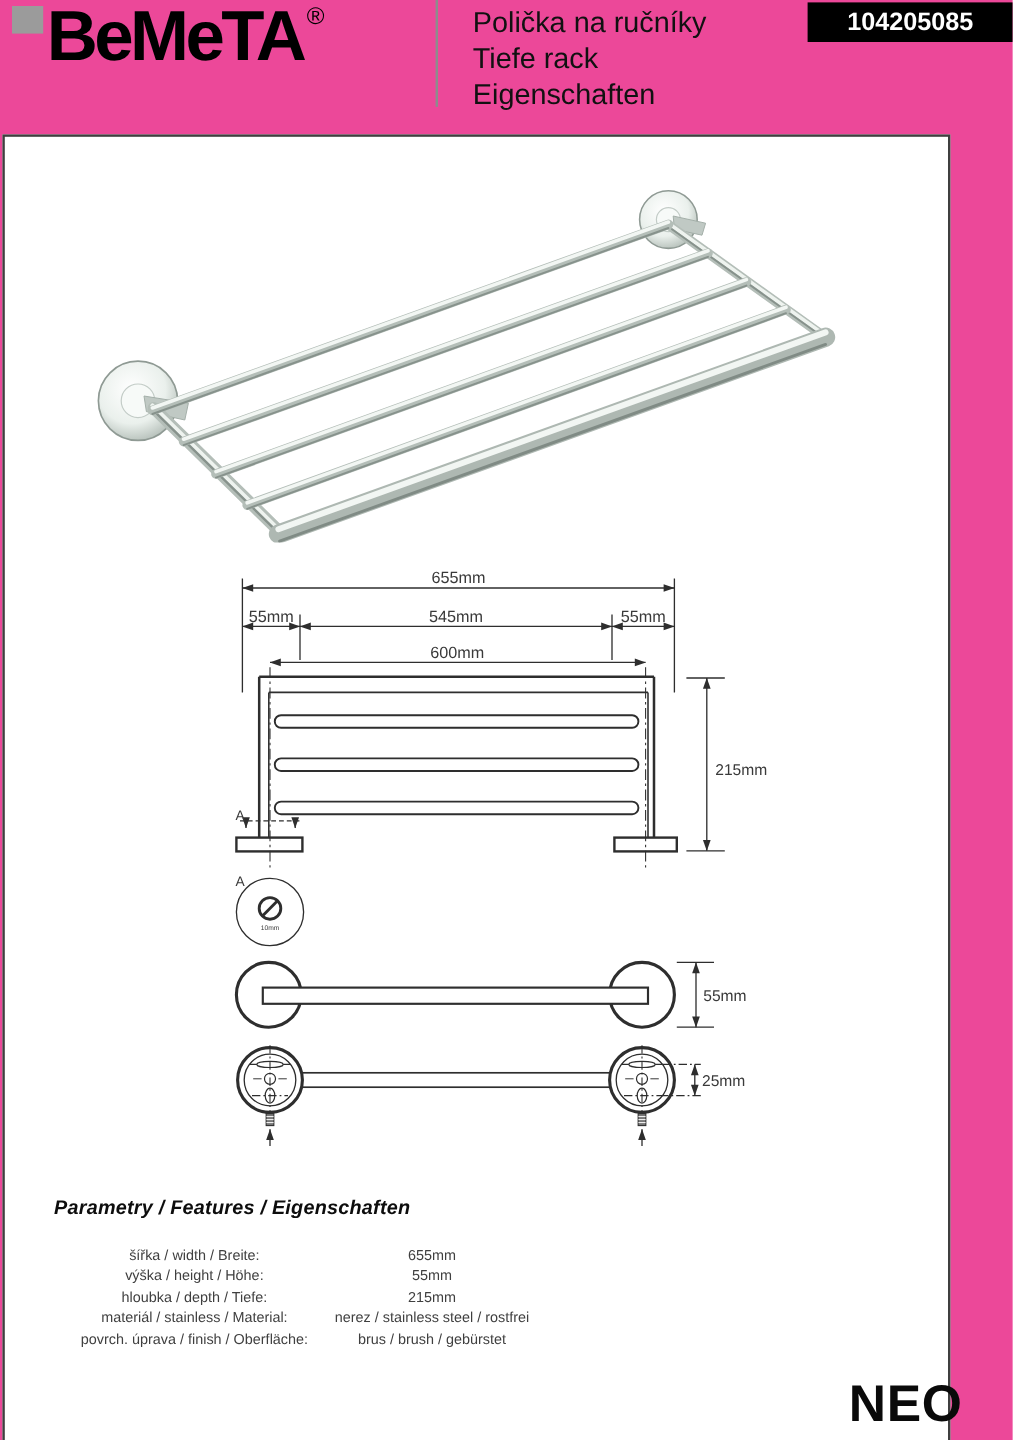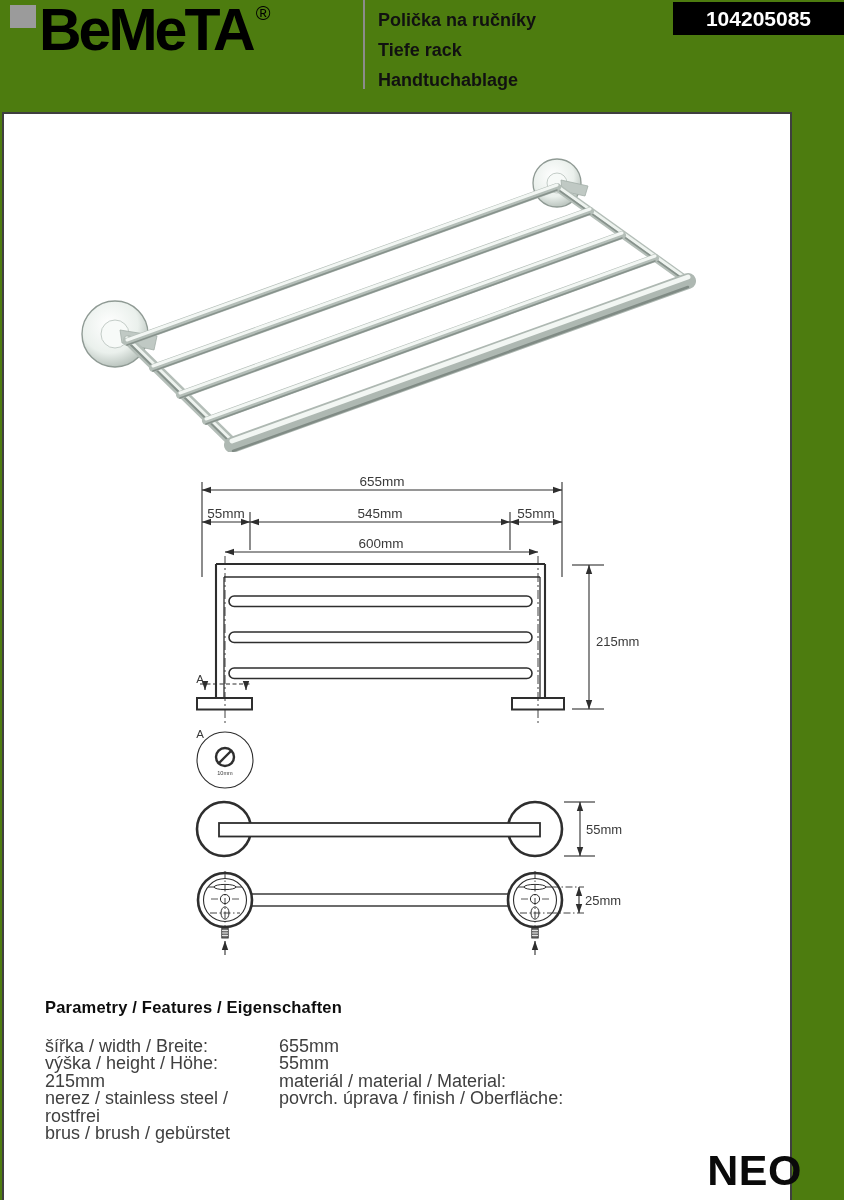--- a/index.html
+++ b/index.html
@@ -1,63 +1,63 @@
 <!DOCTYPE html>
 <html><head>
 <meta charset="utf-8">
 <style>
   * { margin:0; padding:0; box-sizing:border-box; }
   html,body { background:#fff; }
   .page {
-    position:relative; width:844px; height:1200px; background:#4d7c0f;
+    position:relative; width:844px; height:1200px; background:#ec4899;
     font-family:"Liberation Sans", sans-serif; color:#1a1a1a; overflow:hidden;
   }
   
   .logo-square { position:absolute; left:10px; top:5px; width:26px; height:23px; background:#9b9b9b; }
   .brand {
     position:absolute; left:39px; top:-4px; font-size:59px; font-weight:700;
     letter-spacing:-3px; color:#000;
   }
   .brand .rmark { font-size:20px; font-weight:400; position:relative; top:-30px; letter-spacing:0; margin-left:3px; }
   .header-divider { position:absolute; left:363px; top:0; width:2px; height:89px; background:#8c8c8c; }
-  .product-names { position:absolute; left:378px; top:5px; font-size:18px; font-weight:700; line-height:30px; color:#111; }
+  .product-names { position:absolute; left:394px; top:5px; font-size:24px; font-weight:400; line-height:30px; color:#111; }
   .code-badge {
     position:absolute; left:673px; top:2px; width:171px; height:33px; background:#000;
     color:#fff; font-size:21px; font-weight:700; text-align:center; line-height:33px;
   }
   
   .frame {
     position:absolute; left:2px; top:112px; width:790px; height:1158px;
     border:2px solid #3f3f3f; background:#fff;
   }
   .photo { position:absolute; left:58px; top:28px; }
   .tech  { position:absolute; left:148px; top:348px; }
   
   .params { position:absolute; left:41px; top:884px; }
-  .params h2 { font-size:16.5px; font-weight:700; color:#0d0d0d; margin-bottom:21px; letter-spacing:.2px; }
-  .param-grid { display:grid; grid-template-columns:234px auto; font-size:18px; line-height:17.4px; color:#3f3f3f; }
+  .params h2 { font-size:16.5px; font-weight:700; color:#0d0d0d; margin-bottom:21px; letter-spacing:.2px;font-style:italic; }
+  .param-grid { display:grid; grid-template-columns:234px auto; font-size:12px; line-height:17.4px; color:#3f3f3f;text-align:center; }
   
   .series {
     position:absolute; right:42px; top:1146px; font-size:43px; font-weight:800;
     color:#0a0a0a; letter-spacing:0.5px;
   }
   svg text { font-family:"Liberation Sans", sans-serif; fill:#3a3a3a; }
 </style>
 </head>
 <body>
 
 <div class="page">
 
   <div class="logo-square"></div>
   <div class="brand"><span>BeMeTA</span><span class="rmark">®</span></div>
   <div class="header-divider"></div>
   <div class="product-names">
     <div>Polička na ručníky</div>
     <div>Tiefe rack</div>
-    <div>Handtuchablage</div>
+    <div>Eigenschaften</div>
   </div>
   <div class="code-badge">104205085</div>
 
   <div class="frame">
 
     <svg class="photo" width="680" height="310" viewBox="0 0 680 310">
       <defs>
         <radialGradient id="mg" cx="42%" cy="36%" r="78%">
           <stop offset="0%" stop-color="#ffffff"></stop>
           <stop offset="55%" stop-color="#eaf0ec"></stop>
@@ -244,22 +244,23 @@
       <text x="433" y="443" font-size="13">25mm</text>
     </svg>
 
     <div class="params">
       <h2>Parametry / Features / Eigenschaften</h2>
       <div class="param-grid">
         <div>šířka / width / Breite:</div>
         <div>655mm</div>
         <div>výška / height / Höhe:</div>
         <div>55mm</div>
+        <div>hloubka / depth / Tiefe:</div>
         <div>215mm</div>
-        <div>materiál / material / Material:</div>
+        <div>materiál / stainless / Material:</div>
         <div>nerez / stainless steel / rostfrei</div>
         <div>povrch. úprava / finish / Oberfläche:</div>
         <div>brus / brush / gebürstet</div>
       </div>
     </div>
   </div>
 
   <div class="series">NEO</div>
 
 </div>

